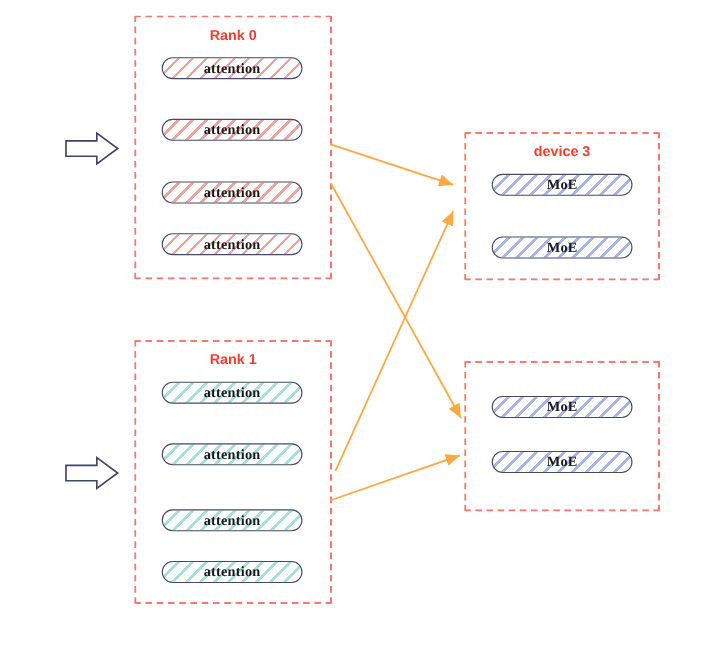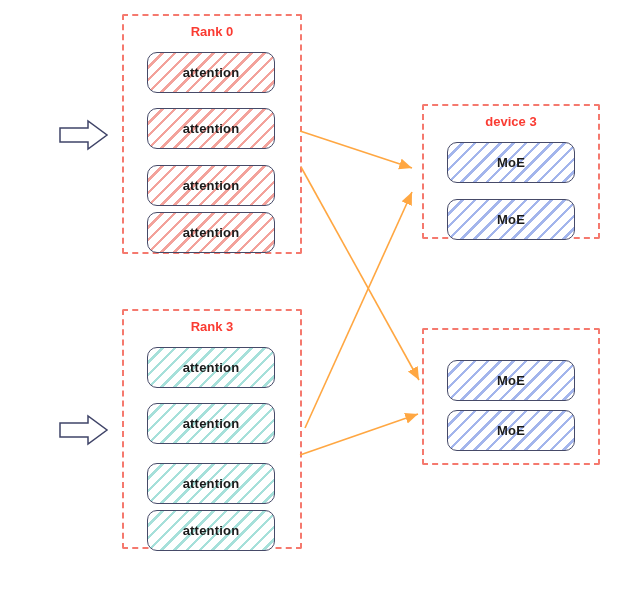--- a/index.html
+++ b/index.html
@@ -4,31 +4,31 @@
 <style>
   html,body{margin:0;padding:0;background:#ffffff;}
   body{width:641px;height:601px;position:relative;overflow:hidden;
        font-family:"Liberation Sans", sans-serif;}
   .stage{position:absolute;left:0;top:0;width:641px;height:601px;}
 
   .group{position:absolute;border:2px dashed var(--group-border,#f5796e);
          border-radius:2px;box-sizing:border-box;background:transparent;}
   #g-rank0  {left:122px;top:14px; width:180px;height:240px;}
   #g-rank1  {left:122px;top:309px;width:180px;height:240px;}
-  #g-device3{left:422px;top:104px;width:178px;height:135px;}
+  #g-device3{left:422px;top:120px;width:178px;height:135px;}
   #g-device4{left:422px;top:328px;width:178px;height:137px;}
 
   .group-title{position:absolute;left:0;top:8px;width:100%;text-align:center;
       color:var(--title-text,#fa3b32);font-weight:700;font-size:13px;}
 
-  .block{position:absolute;left:23px;width:128px;height:41px;
+  .block{position:absolute;left:23px;width:128px;height:20px;
       border:1.6px solid var(--block-border,#464a68);border-radius:10px;
       display:flex;align-items:center;justify-content:center;
       font-weight:700;font-size:13px;color:var(--block-text,#1a1a1a);
-      box-sizing:border-box;letter-spacing:.2px;}
+      box-sizing:border-box;letter-spacing:.2px;font-family:Liberation Serif, serif;}
 
   #g-rank0 .block:nth-of-type(1){top:36px}
   #g-rank0 .block:nth-of-type(2){top:92px}
   #g-rank0 .block:nth-of-type(3){top:149px}
   #g-rank0 .block:nth-of-type(4){top:196px}
   #g-rank1 .block:nth-of-type(1){top:36px}
   #g-rank1 .block:nth-of-type(2){top:92px}
   #g-rank1 .block:nth-of-type(3){top:152px}
   #g-rank1 .block:nth-of-type(4){top:199px}
   #g-device3 .block:nth-of-type(1){top:36px}
@@ -48,21 +48,21 @@
 
   <div class="group" id="g-rank0">
     <span class="group-title">Rank 0</span>
   <div class="block" style="background: repeating-linear-gradient(135deg, rgb(243, 162, 155) 0px, rgb(243, 162, 155) 2.5px, transparent 2.5px, transparent 9px) rgb(255, 255, 255);">attention</div>
       <div class="block" style="background: repeating-linear-gradient(135deg, rgb(243, 162, 155) 0px, rgb(243, 162, 155) 2.5px, transparent 2.5px, transparent 9px) rgb(255, 255, 255);">attention</div>
       <div class="block" style="background: repeating-linear-gradient(135deg, rgb(243, 162, 155) 0px, rgb(243, 162, 155) 2.5px, transparent 2.5px, transparent 9px) rgb(255, 255, 255);">attention</div>
       <div class="block" style="background: repeating-linear-gradient(135deg, rgb(243, 162, 155) 0px, rgb(243, 162, 155) 2.5px, transparent 2.5px, transparent 9px) rgb(255, 255, 255);">attention</div>
     </div>
 
   <div class="group" id="g-rank1">
-    <span class="group-title">Rank 3</span>
+    <span class="group-title">Rank 1</span>
   <div class="block" style="background: repeating-linear-gradient(135deg, rgb(166, 224, 218) 0px, rgb(166, 224, 218) 2.5px, transparent 2.5px, transparent 9px) rgb(255, 255, 255);">attention</div>
       <div class="block" style="background: repeating-linear-gradient(135deg, rgb(166, 224, 218) 0px, rgb(166, 224, 218) 2.5px, transparent 2.5px, transparent 9px) rgb(255, 255, 255);">attention</div>
       <div class="block" style="background: repeating-linear-gradient(135deg, rgb(166, 224, 218) 0px, rgb(166, 224, 218) 2.5px, transparent 2.5px, transparent 9px) rgb(255, 255, 255);">attention</div>
       <div class="block" style="background: repeating-linear-gradient(135deg, rgb(166, 224, 218) 0px, rgb(166, 224, 218) 2.5px, transparent 2.5px, transparent 9px) rgb(255, 255, 255);">attention</div>
     </div>
 
   <div class="group" id="g-device3">
     <span class="group-title">device 3</span>
   <div class="block" style="background: repeating-linear-gradient(135deg, rgb(163, 181, 236) 0px, rgb(163, 181, 236) 2.5px, transparent 2.5px, transparent 9px) rgb(255, 255, 255);">MoE</div>
       <div class="block" style="background: repeating-linear-gradient(135deg, rgb(163, 181, 236) 0px, rgb(163, 181, 236) 2.5px, transparent 2.5px, transparent 9px) rgb(255, 255, 255);">MoE</div>

